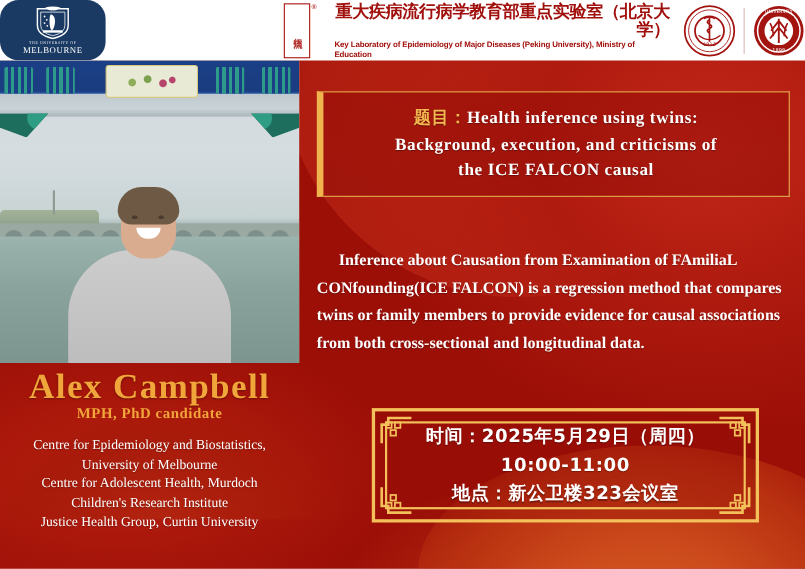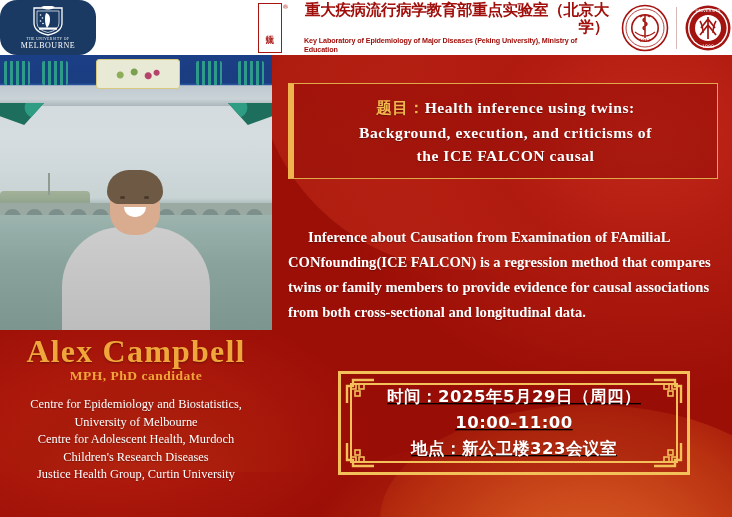--- a/index.html
+++ b/index.html
@@ -154,21 +154,21 @@
   }
 
   
   .info-box{
     position:absolute;left:338px;top:371px;width:352px;height:104px;
     border:3px solid #f3c05a;box-sizing:border-box;
     background:rgba(146,12,6,.35);
   }
   .info-inner{
     position:absolute;inset:9px;border:2px solid #f3c05a;box-sizing:border-box;
-    display:flex;flex-direction:column;align-items:center;justify-content:center;text-decoration:underline;
+    display:flex;flex-direction:column;align-items:center;justify-content:center;
   }
   .info-line{
     color:#ffffff;font-size:16.5px;line-height:26px;font-weight:bold;
     font-family:"DejaVu Sans",sans-serif;letter-spacing:.5px;white-space:nowrap;
     text-shadow:0 1px 1px rgba(0,0,0,.3);
   }
   .corner{position:absolute;width:30px;height:26px;}
   .corner svg{display:block;}
   .c-tl{left:4px;top:4px;}
   .c-tr{right:4px;top:4px;transform:scaleX(-1);}
@@ -294,21 +294,21 @@
   </div>
 
   <div class="abstract">Inference about Causation from Examination of FAmiliaL CONfounding(ICE FALCON) is a regression method that compares twins or family members to provide evidence for causal associations from both cross-sectional and longitudinal data.</div>
 
   <div class="speaker-name">Alex Campbell</div>
   <div class="speaker-role">MPH, PhD candidate</div>
   <div class="affil">
     <div>Centre for Epidemiology and Biostatistics,</div>
     <div>University of Melbourne</div>
     <div>Centre for Adolescent Health, Murdoch</div>
-    <div>Children's Research Diseases</div>
+    <div>Children's Research Institute</div>
     <div>Justice Health Group, Curtin University</div>
   </div>
 
   <div class="info-box">
     <div class="info-inner">
       <div class="info-line">时间：2025年5月29日（周四）</div>
       <div class="info-line">10:00-11:00</div>
       <div class="info-line">地点：新公卫楼323会议室</div>
     </div>
     <div class="corner c-tl">

